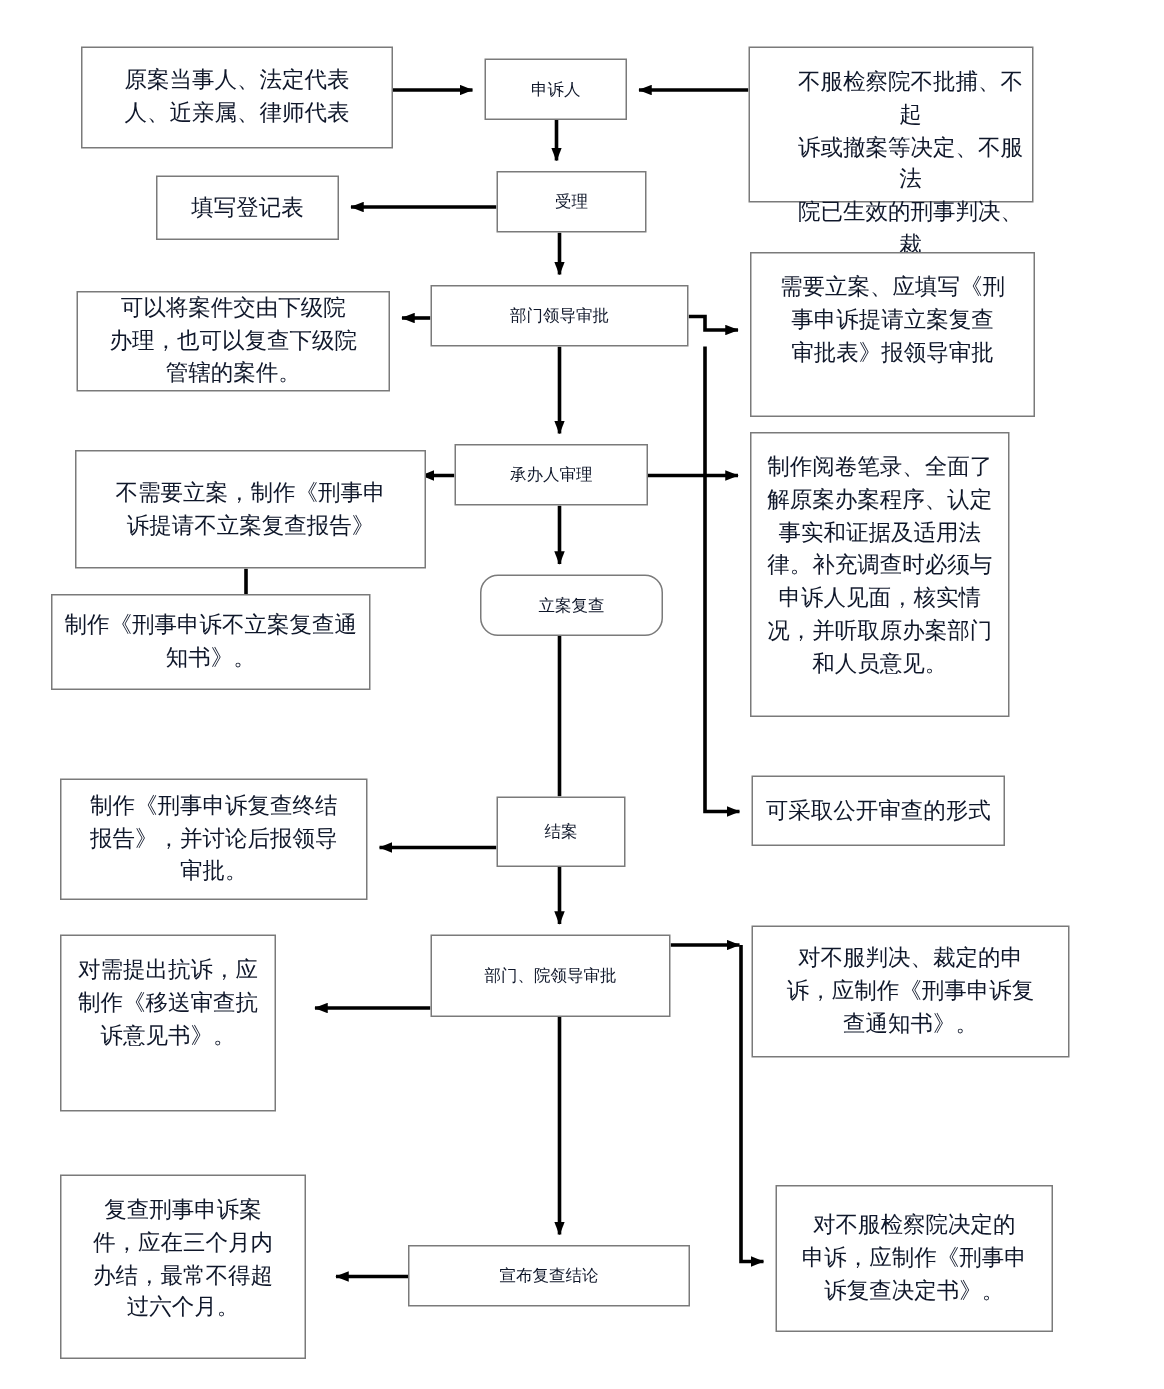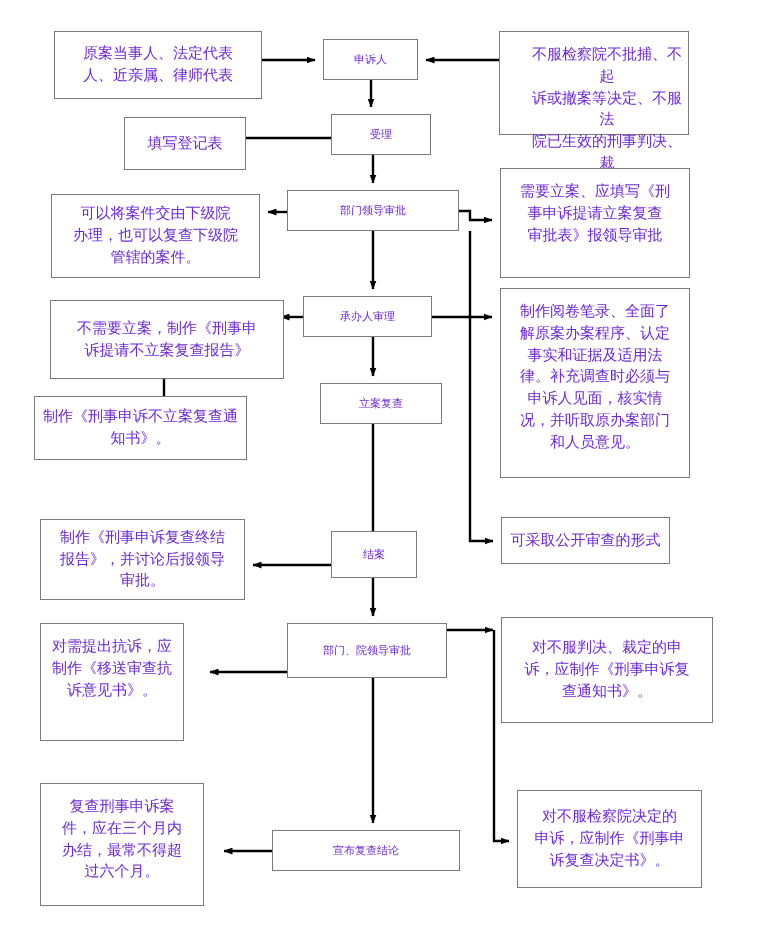--- a/index.html
+++ b/index.html
@@ -29,21 +29,21 @@
   }
   .node {
     position: absolute;
     box-sizing: border-box;
     border: 1px solid #7a7a7a;
     background: #ffffff;
     display: flex;
     align-items: center;
     justify-content: center;
     text-align: center;
-    color: #6d28d9;
+    color: #0f172a;
     line-height: 1.45;
     padding: 2px 6px;
     z-index: 2;
   }
   .node .label {
     display: block;
     width: 100%;
     white-space: pre-line;
   }
   .node.center {
@@ -100,60 +100,60 @@
       </div>
       <div class="node center" style="left: 323px; top: 39px; width: 95px; height: 41px; border-color: rgb(122, 122, 122);">
         <span class="label">申诉人</span>
       </div>
       <div class="node side top-align" style="left: 499px; top: 31px; width: 190px; height: 104px; border-color: rgb(122, 122, 122); padding-left: 32px;">
         <span class="label">不服检察院不批捕、不起
 诉或撤案等决定、不服法
 院已生效的刑事判决、裁
 定等。</span>
       </div>
-      <div class="node side" style="left: 104px; top: 117px; width: 122px; height: 53px; border-color: rgb(122, 122, 122); margin-left: 20px;">
+      <div class="node side" style="left: 104px; top: 117px; width: 122px; height: 43px; border-color: rgb(122, 122, 122);">
         <span class="label">填写登记表</span>
       </div>
       <div class="node center" style="left: 331px; top: 114px; width: 100px; height: 41px; border-color: rgb(122, 122, 122);">
         <span class="label">受理</span>
       </div>
-      <div class="node side" style="left: 51px; top: 194px; width: 209px; height: 84px; border-color: rgb(122, 122, 122);">
+      <div class="node side" style="left: 51px; top: 194px; width: 209px; height: 67px; border-color: rgb(122, 122, 122);">
         <span class="label">可以将案件交由下级院
 办理，也可以复查下级院
 管辖的案件。</span>
       </div>
       <div class="node center" style="left: 287px; top: 190px; width: 172px; height: 41px; border-color: rgb(122, 122, 122);">
         <span class="label">部门领导审批</span>
       </div>
       <div class="node side top-align" style="left: 500px; top: 168px; width: 190px; height: 110px; border-color: rgb(122, 122, 122);">
         <span class="label">需要立案、应填写《刑
 事申诉提请立案复查
 审批表》报领导审批</span>
       </div>
       <div class="node side" style="left: 50px; top: 300px; width: 234px; height: 79px; border-color: rgb(122, 122, 122);">
         <span class="label">不需要立案，制作《刑事申
 诉提请不立案复查报告》</span>
       </div>
       <div class="node center" style="left: 303px; top: 296px; width: 129px; height: 41px; border-color: rgb(122, 122, 122);">
         <span class="label">承办人审理</span>
       </div>
-      <div class="node side top-align" style="left: 500px; top: 288px; width: 190px; height: 190px; border-color: rgb(122, 122, 122);">
+      <div class="node side top-align" style="left: 500px; top: 288px; width: 173px; height: 190px; border-color: rgb(122, 122, 122);">
         <span class="label">制作阅卷笔录、全面了
 解原案办案程序、认定
 事实和证据及适用法
 律。补充调查时必须与
 申诉人见面，核实情
 况，并听取原办案部门
 和人员意见。</span>
       </div>
       <div class="node side" style="left: 34px; top: 396px; width: 213px; height: 64px; border-color: rgb(122, 122, 122);">
         <span class="label">制作《刑事申诉不立案复查通
 知书》。</span>
       </div>
-      <div class="node center" style="left: 320px; top: 383px; width: 122px; height: 41px; border-color: rgb(122, 122, 122);">
+      <div class="node center" style="left: 320px; top: 383px; width: 122px; height: 41px; border-color: rgb(122, 122, 122); border-radius: 12px;">
         <span class="label">立案复查</span>
       </div>
       <div class="node side" style="left: 40px; top: 519px; width: 205px; height: 81px; border-color: rgb(122, 122, 122);">
         <span class="label">制作《刑事申诉复查终结
 报告》，并讨论后报领导
 审批。</span>
       </div>
       <div class="node center" style="left: 331px; top: 531px; width: 86px; height: 47px; border-color: rgb(122, 122, 122);">
         <span class="label">结案</span>
       </div>
@@ -161,21 +161,21 @@
         <span class="label">可采取公开审查的形式</span>
       </div>
       <div class="node side top-align" style="left: 40px; top: 623px; width: 144px; height: 118px; border-color: rgb(122, 122, 122);">
         <span class="label">对需提出抗诉，应
 制作《移送审查抗
 诉意见书》。</span>
       </div>
       <div class="node center" style="left: 287px; top: 623px; width: 160px; height: 55px; border-color: rgb(122, 122, 122);">
         <span class="label">部门、院领导审批</span>
       </div>
-      <div class="node side" style="left: 501px; top: 617px; width: 212px; height: 106px; border-color: rgb(122, 122, 122);">
+      <div class="node side" style="left: 501px; top: 617px; width: 212px; height: 88px; border-color: rgb(122, 122, 122);">
         <span class="label">对不服判决、裁定的申
 诉，应制作《刑事申诉复
 查通知书》。</span>
       </div>
       <div class="node side top-align" style="left: 40px; top: 783px; width: 164px; height: 123px; border-color: rgb(122, 122, 122);">
         <span class="label">复查刑事申诉案
 件，应在三个月内
 办结，最常不得超
 过六个月。</span>
       </div>

